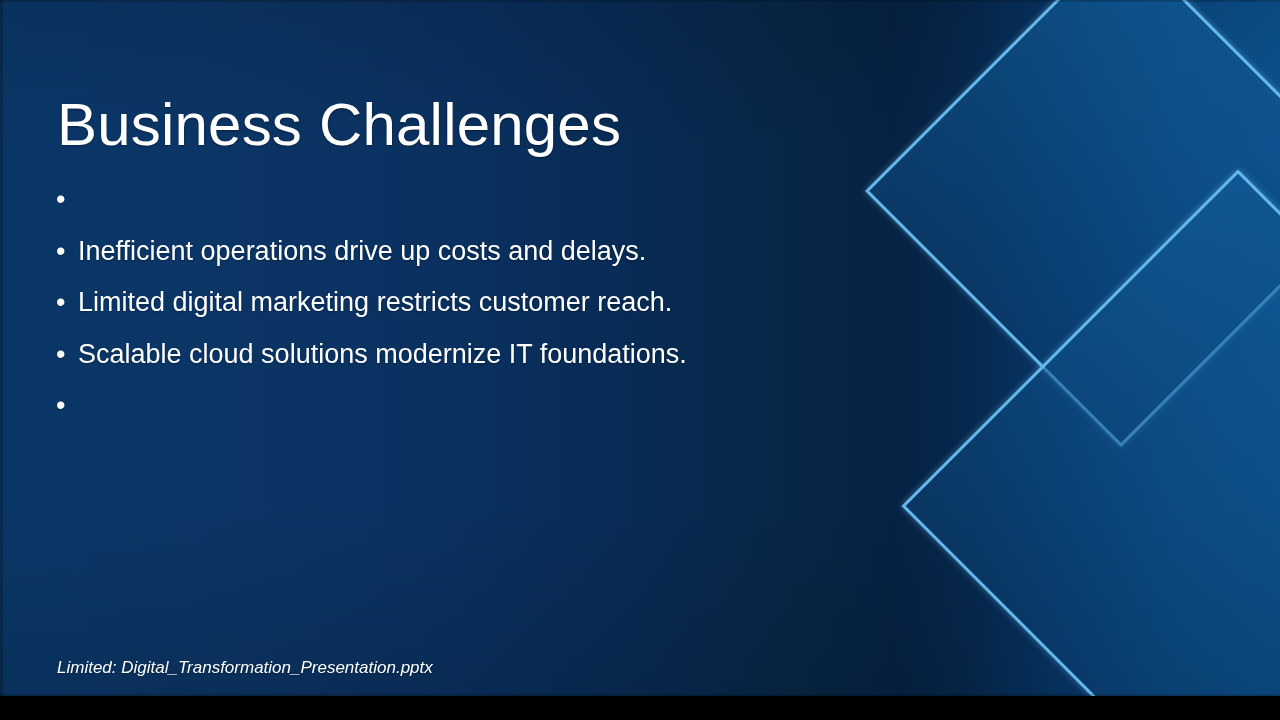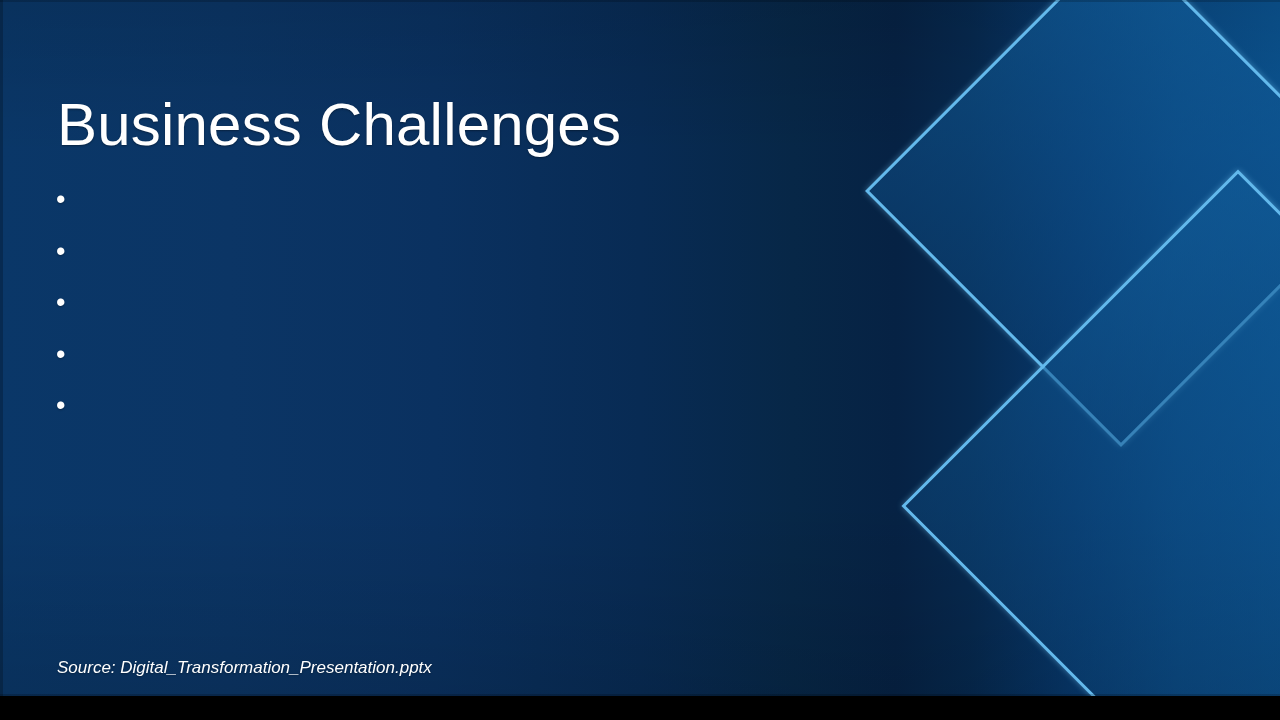--- a/index.html
+++ b/index.html
@@ -162,28 +162,31 @@
   </div>
 
   <h1 class="slide-title">Business Challenges</h1>
 
   <ul class="bullet-list">
     <li class="bullet-item">
       <span class="dot">•</span>
     </li>
     <li class="bullet-item">
       <span class="dot">•</span>
+      <span>Inefficient operations drive up costs and delays.</span>
     </li>
     <li class="bullet-item">
       <span class="dot">•</span>
+      <span>Limited digital marketing restricts customer reach.</span>
     </li>
     <li class="bullet-item">
       <span class="dot">•</span>
+      <span>Scalable cloud solutions modernize IT foundations.</span>
     </li>
     <li class="bullet-item">
       <span class="dot">•</span>
     </li>
   </ul>
 
-  <div class="source-note">Source: Digital_Transformation_Presentation.pptx</div>
+  <div class="source-note">Limited: Digital_Transformation_Presentation.pptx</div>
 
   <div class="edge"></div>
 </div>
 
 </body></html>

